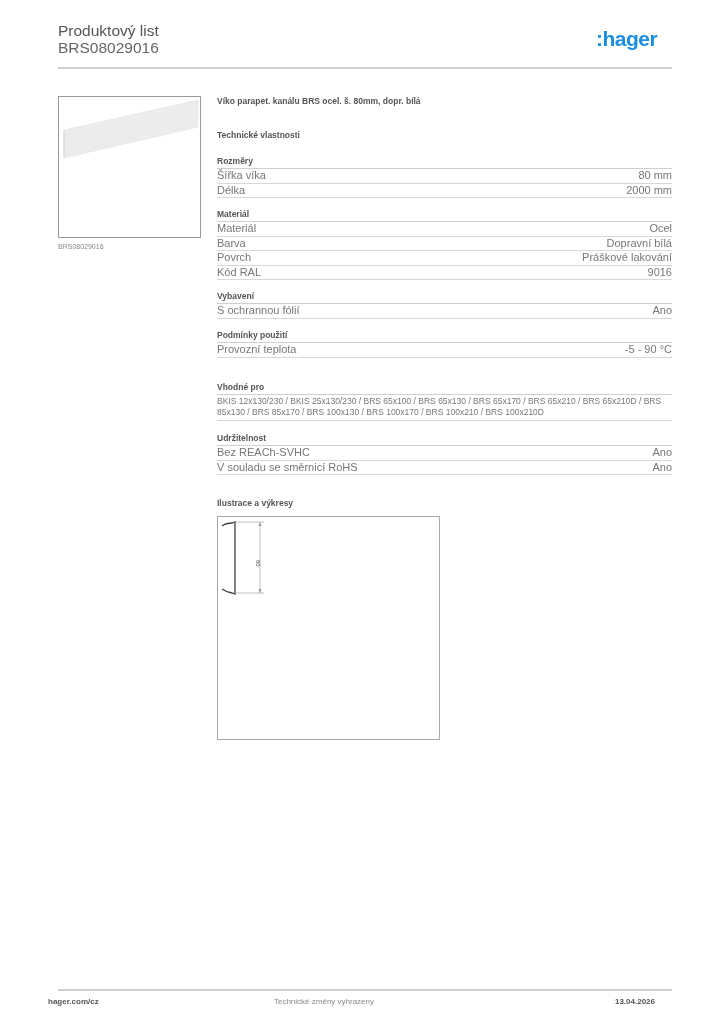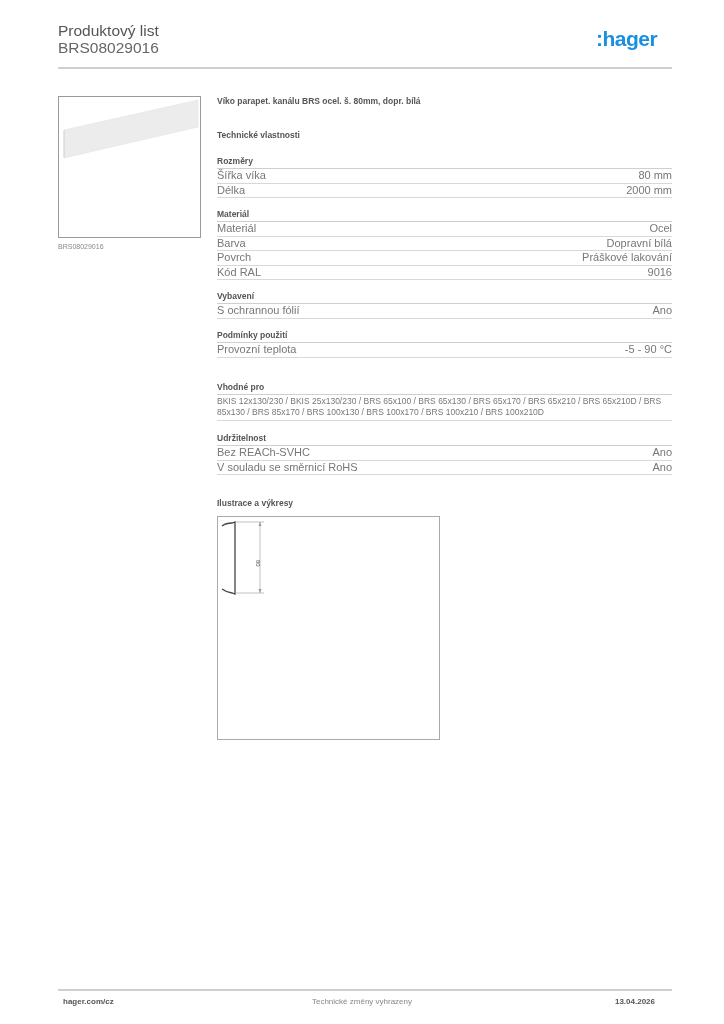--- a/index.html
+++ b/index.html
@@ -21,22 +21,22 @@
   .group { position: absolute; left: 217px; width: 455px; }
   .group-h { font-size: 8.5px; font-weight: bold; color: #555; height: 13px; line-height: 13px; border-bottom: 1.5px solid #cfcfcf; }
   .row { display: flex; justify-content: space-between; font-size: 11px; color: #777; height: 13.5px; line-height: 13.5px; border-bottom: 1.5px solid #d8d8d8; }
   .row .v { text-align: right; }
   .para { font-size: 8.5px; color: #777; line-height: 11px; padding: 1px 0 2px 0; border-bottom: 1.5px solid #d8d8d8; }
 
   .ill-title { left: 217px; top: 498px; font-size: 8.5px; font-weight: bold; color: #555; }
   .drawing-box { left: 217px; top: 516px; width: 223px; height: 224px; border: 1px solid #aaa; box-sizing: border-box; }
 
   .footer-rule { left: 58px; top: 989px; width: 614px; height: 1.5px; background: #cfcfcf; }
-  .footer-left { left: 63px; top: 997px; font-size: 8px; font-weight: bold; color: #555; }
-  .footer-mid { left: 0; width: 724px; top: 997px; text-align: center; font-size: 8px; color: #888; }
+  .footer-left { left: 48px; top: 997px; font-size: 8px; font-weight: bold; color: #555; }
+  .footer-mid { left: 0; width: 648px; top: 997px; text-align: center; font-size: 8px; color: #888; }
   .footer-right { right: 69px; top: 997px; font-size: 8px; font-weight: bold; color: #555; }
 </style>
 </head>
 <body>
 
 <div class="abs title">Produktový list</div>
 <div class="abs code">BRS08029016</div>
 <div class="abs logo">:hager</div>
 <div class="abs header-rule"></div>
 

